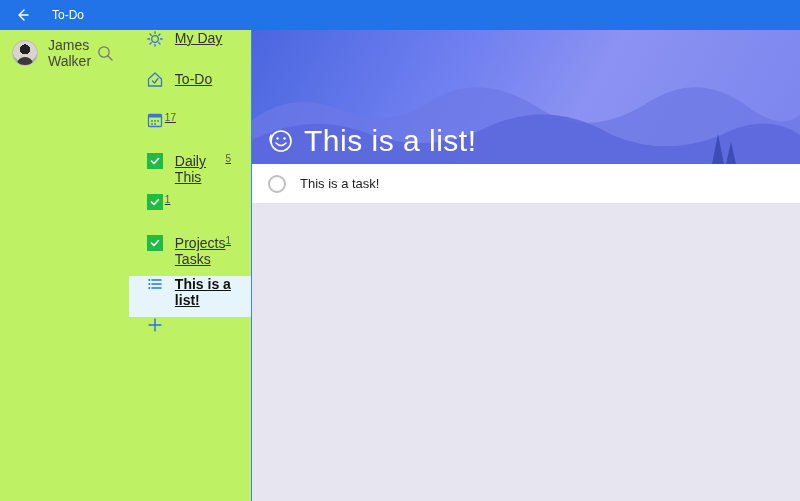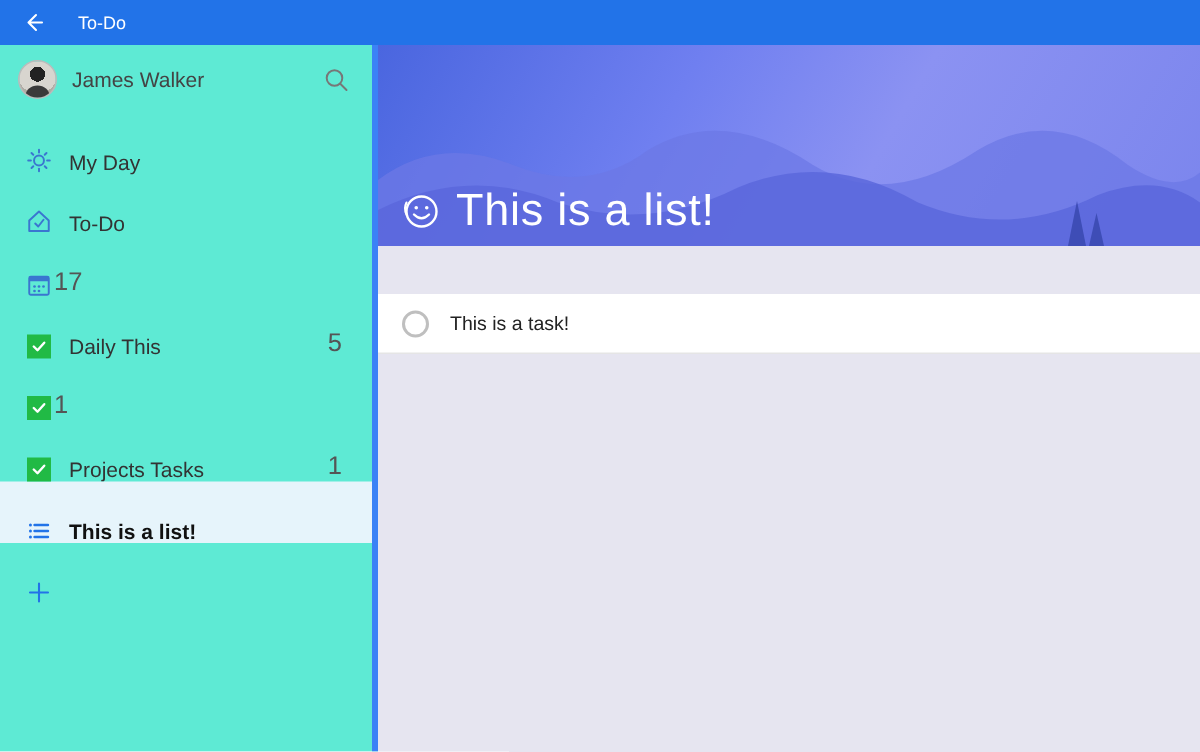--- a/index.html
+++ b/index.html
@@ -16,24 +16,24 @@
     width: 46px;
     display: flex;
     align-items: center;
     justify-content: center;
     height: 100%;
   }
   .titlebar .title { padding-left: 6px; }
   .app { display: flex; height: calc(501px - 30px); }
   .sidebar {
     width: 252px;
-    background: #5eead4;
-    border-right: 4px solid #3b82f6;
-    display: flex;
-    flex-direction: column;
+    background: #bef264;
+    border-right: 1px solid #3b82f6;
+    display: flex;
+    flex-direction: row;
   }
   .profile {
     height: 45px;
     display: flex;
     align-items: center;
     padding: 0 12px;
   }
   .avatar {
     width: 26px; height: 26px; border-radius: 50%;
     background: radial-gradient(circle at 50% 35%, #222 0 5px, #d8d5cf 5px 13px, #b0aca3 13px);
@@ -49,29 +49,30 @@
     width:16px; height:14px;
     background:#3a3a3a;
     border-radius:50% 50% 0 0;
   }
   .username { margin-left: 10px; font-size: 14px; color: #444; flex: 1; }
   .search-btn { width: 24px; height: 24px; display:flex; align-items:center; justify-content:center; color:#666; }
   .lists { flex: 1; }
   .list-item {
     height: 41px;
     display: flex;
-    align-items: flex-end;
+    align-items: flex-start;
     padding: 0 16px 0 16px;
     font-size: 14px;
     color: #333;
     cursor: pointer;
+    text-decoration: underline;
   }
   .list-item .icon { width: 20px; display:flex; align-items:center; justify-content:center; flex-shrink:0; }
   .list-item .label { margin-left: 10px; flex: 1; }
-  .list-item .count { font-size: 17px; color: #555; padding-right: 4px; }
+  .list-item .count { font-size: 10px; color: #555; padding-right: 4px; }
   .list-item.selected { background: #e6f4fb; font-weight: 600; color:#111; }
   .list-item.new { color: #2273e8; }
   .list-item.new .icon svg path { stroke:#2273e8; }
   .green-check {
     width: 16px; height:16px; background:#21ba45; display:flex; align-items:center; justify-content:center;
   }
   .main {
     flex: 1;
     background: #e6e5f0;
     display: flex;
@@ -90,21 +91,21 @@
   .hero-title {
     position: absolute;
     left: 16px;
     bottom: 6px;
     display: flex;
     align-items: center;
     color: #fff;
   }
   .hero-title .emoji { margin-right: 10px; display:flex; }
   .hero-title h1 { font-size: 30px; font-weight: 300; letter-spacing: 0.5px; }
-  .tasks { background:#fff;margin-top:32px; }
+  .tasks { background:#fff; }
   .task {
     height: 40px;
     border-bottom: 1px solid #e5e5e5;
     display: flex;
     align-items: center;
     padding: 0 16px;
     font-size: 13px;
     color: #222;
   }
   .task .circle {

